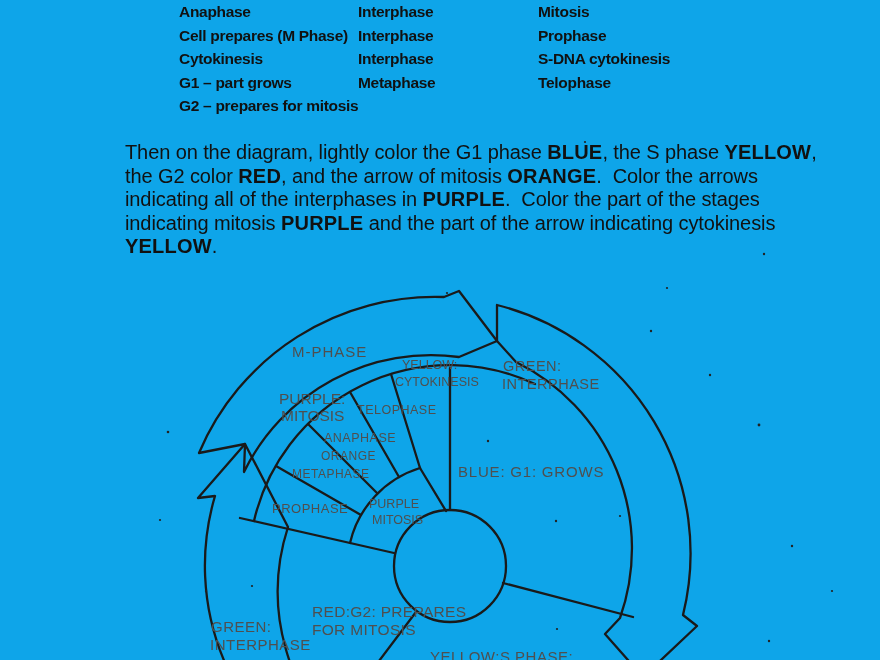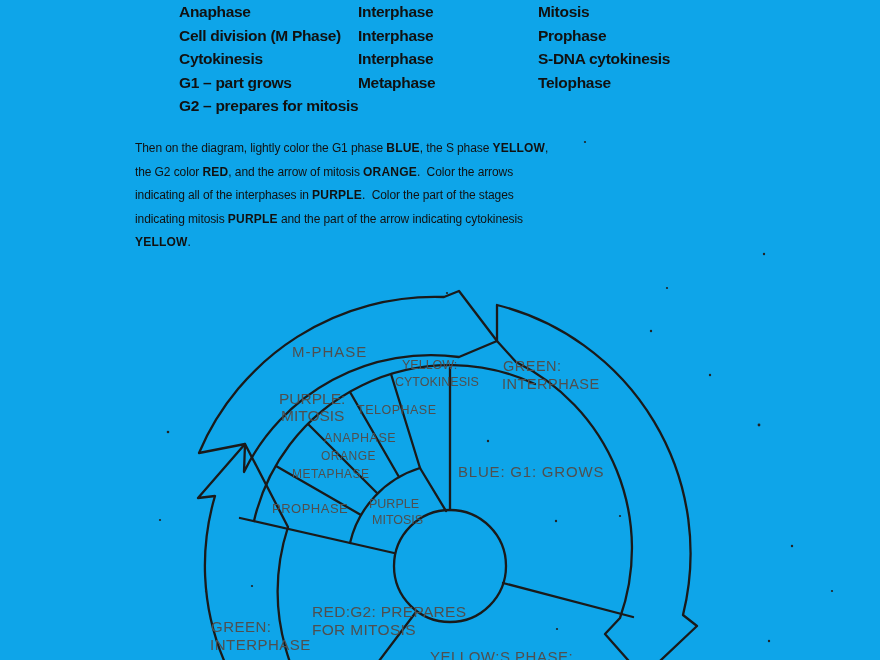--- a/index.html
+++ b/index.html
@@ -5,21 +5,21 @@
   html,body{margin:0;padding:0;background:#e8e8e8;}
   .page{
     position:relative;width:880px;height:660px;background:#0ea5e9;
     overflow:hidden;font-family:"Liberation Sans",sans-serif;color:#151515;text-decoration:underline;
   }
   .cell{
     position:absolute;font-size:15.5px;font-weight:700;letter-spacing:-0.3px;
     white-space:pre;color:#111;
   }
   .para-line{
-    position:absolute;left:135px;font-size:12px;font-weight:400;
+    position:absolute;left:125px;font-size:20px;font-weight:400;
     letter-spacing:-0.1px;white-space:pre;color:#111;
   }
   .para-line .ib{font-weight:700;letter-spacing:0.2px;}
   svg.diagram{position:absolute;left:0;top:0;}
   svg.diagram path, svg.diagram circle.shape, svg.diagram line{
     fill:none;stroke:#1a1a1a;stroke-width:2.3;stroke-linejoin:round;stroke-linecap:round;
   }
   svg.diagram text{
     font-family:"Liberation Sans",sans-serif;fill:#4f4f4f;stroke:none;
   }
@@ -28,21 +28,21 @@
 </head>
 <body>
 
 <div class="page">
 
   <div>
     <span class="cell" style="left:179px;top:3px">Anaphase</span>
     <span class="cell" style="left:358px;top:3px">Interphase</span>
     <span class="cell" style="left:538px;top:3px">Mitosis</span>
 
-    <span class="cell" style="left:179px;top:26.5px">Cell division (M Phase)</span>
+    <span class="cell" style="left:179px;top:26.5px">Cell prepares (M Phase)</span>
     <span class="cell" style="left:358px;top:26.5px">Interphase</span>
     <span class="cell" style="left:538px;top:26.5px">Prophase</span>
 
     <span class="cell" style="left:179px;top:50px">Cytokinesis</span>
     <span class="cell" style="left:358px;top:50px">Interphase</span>
     <span class="cell" style="left:538px;top:50px">S-DNA cytokinesis</span>
 
     <span class="cell" style="left:179px;top:73.5px">G1 – part grows</span>
     <span class="cell" style="left:358px;top:73.5px">Metaphase</span>
     <span class="cell" style="left:538px;top:73.5px">Telophase</span>

